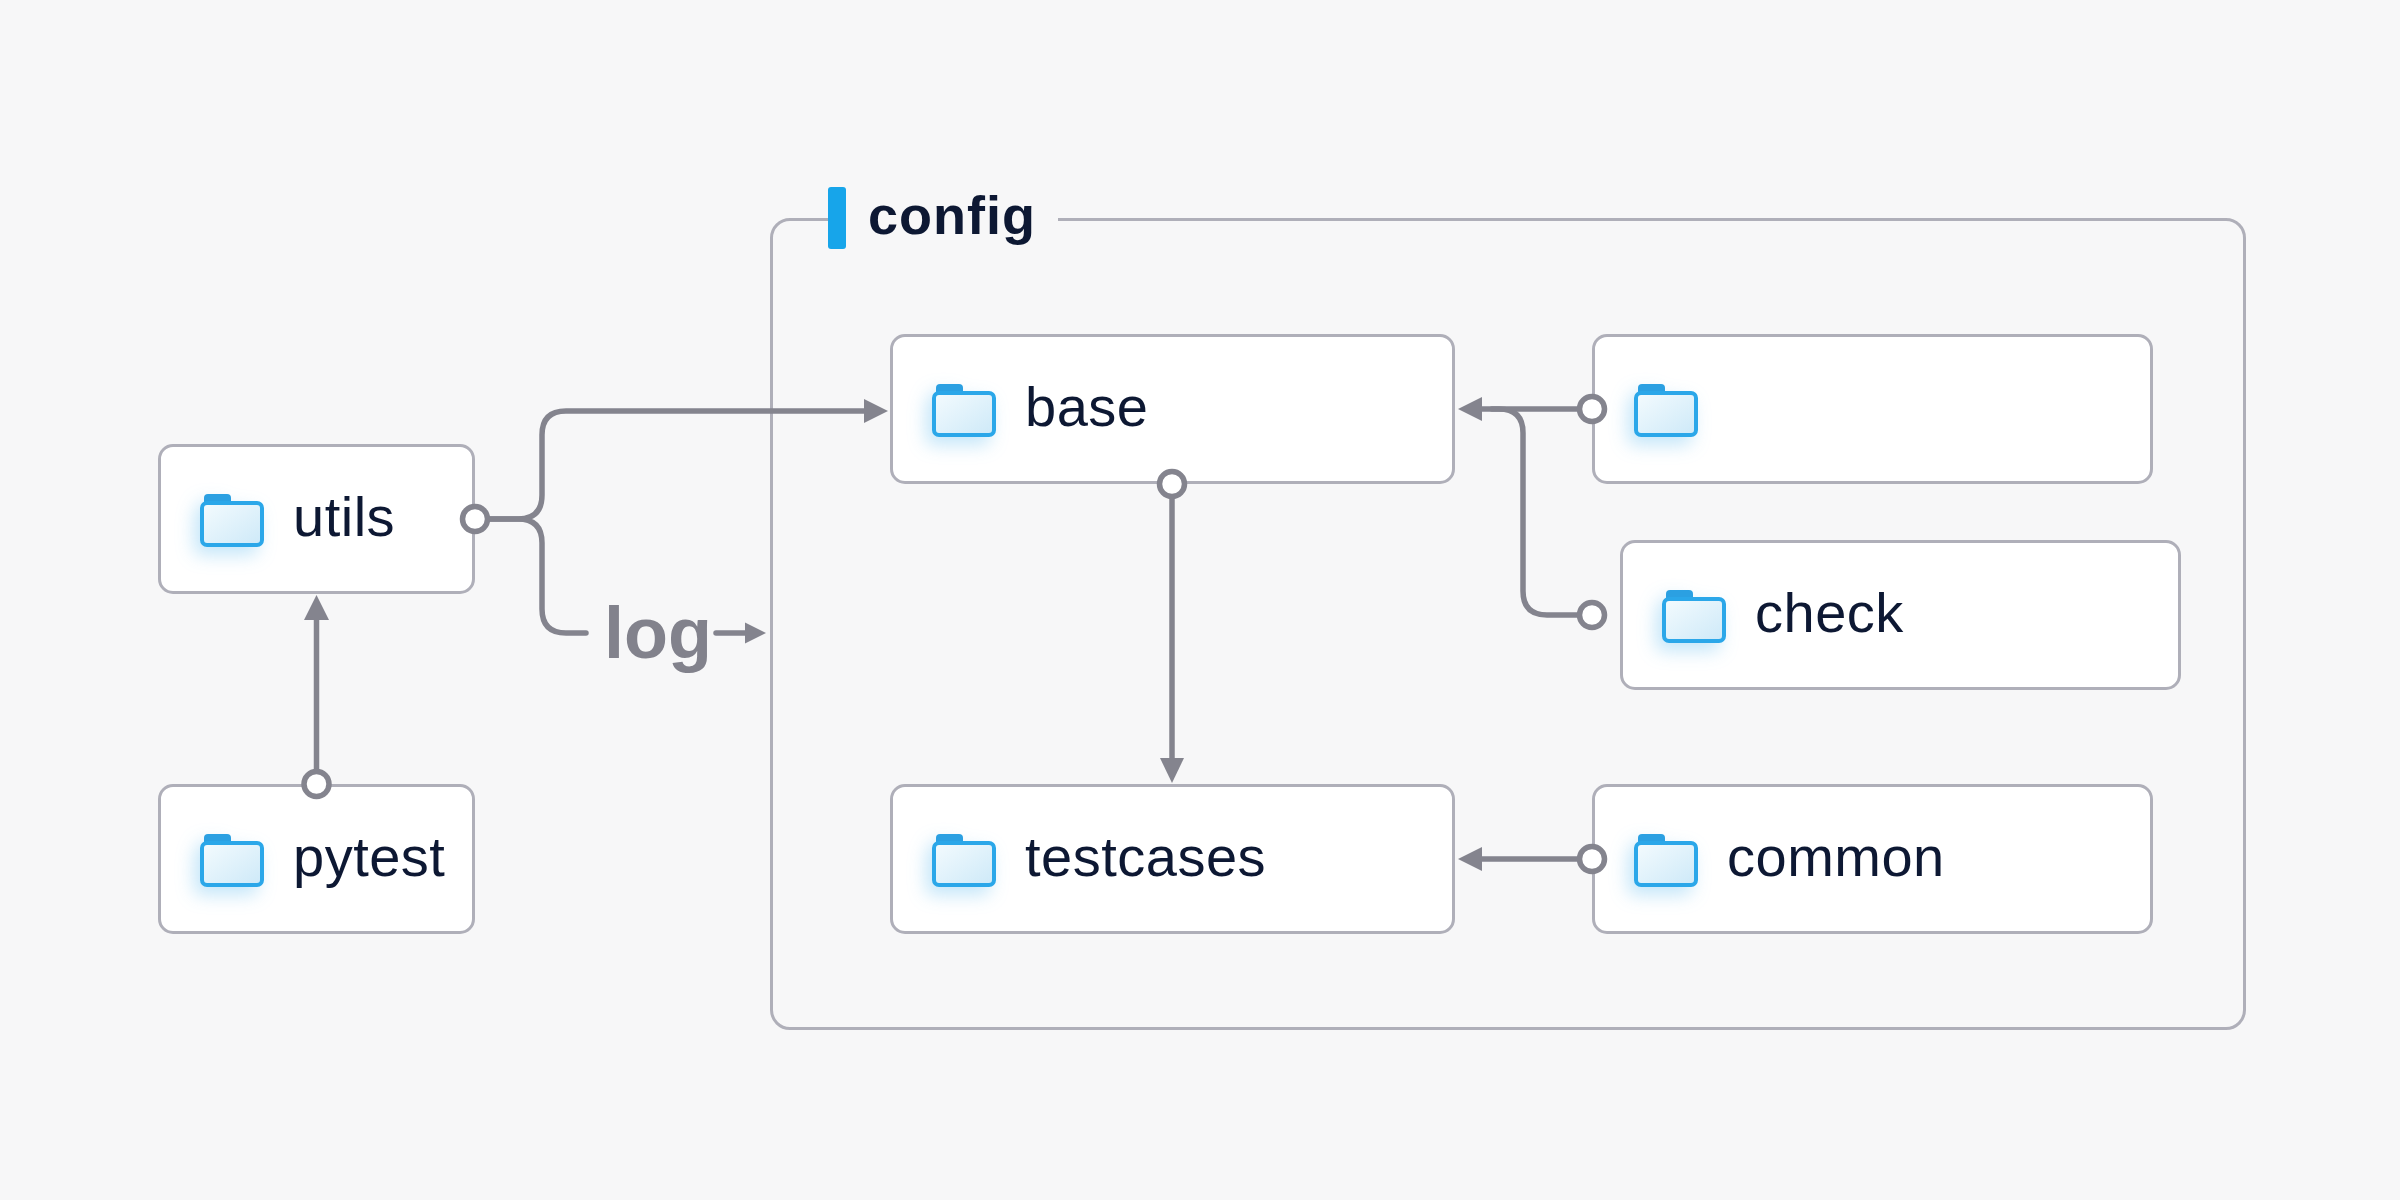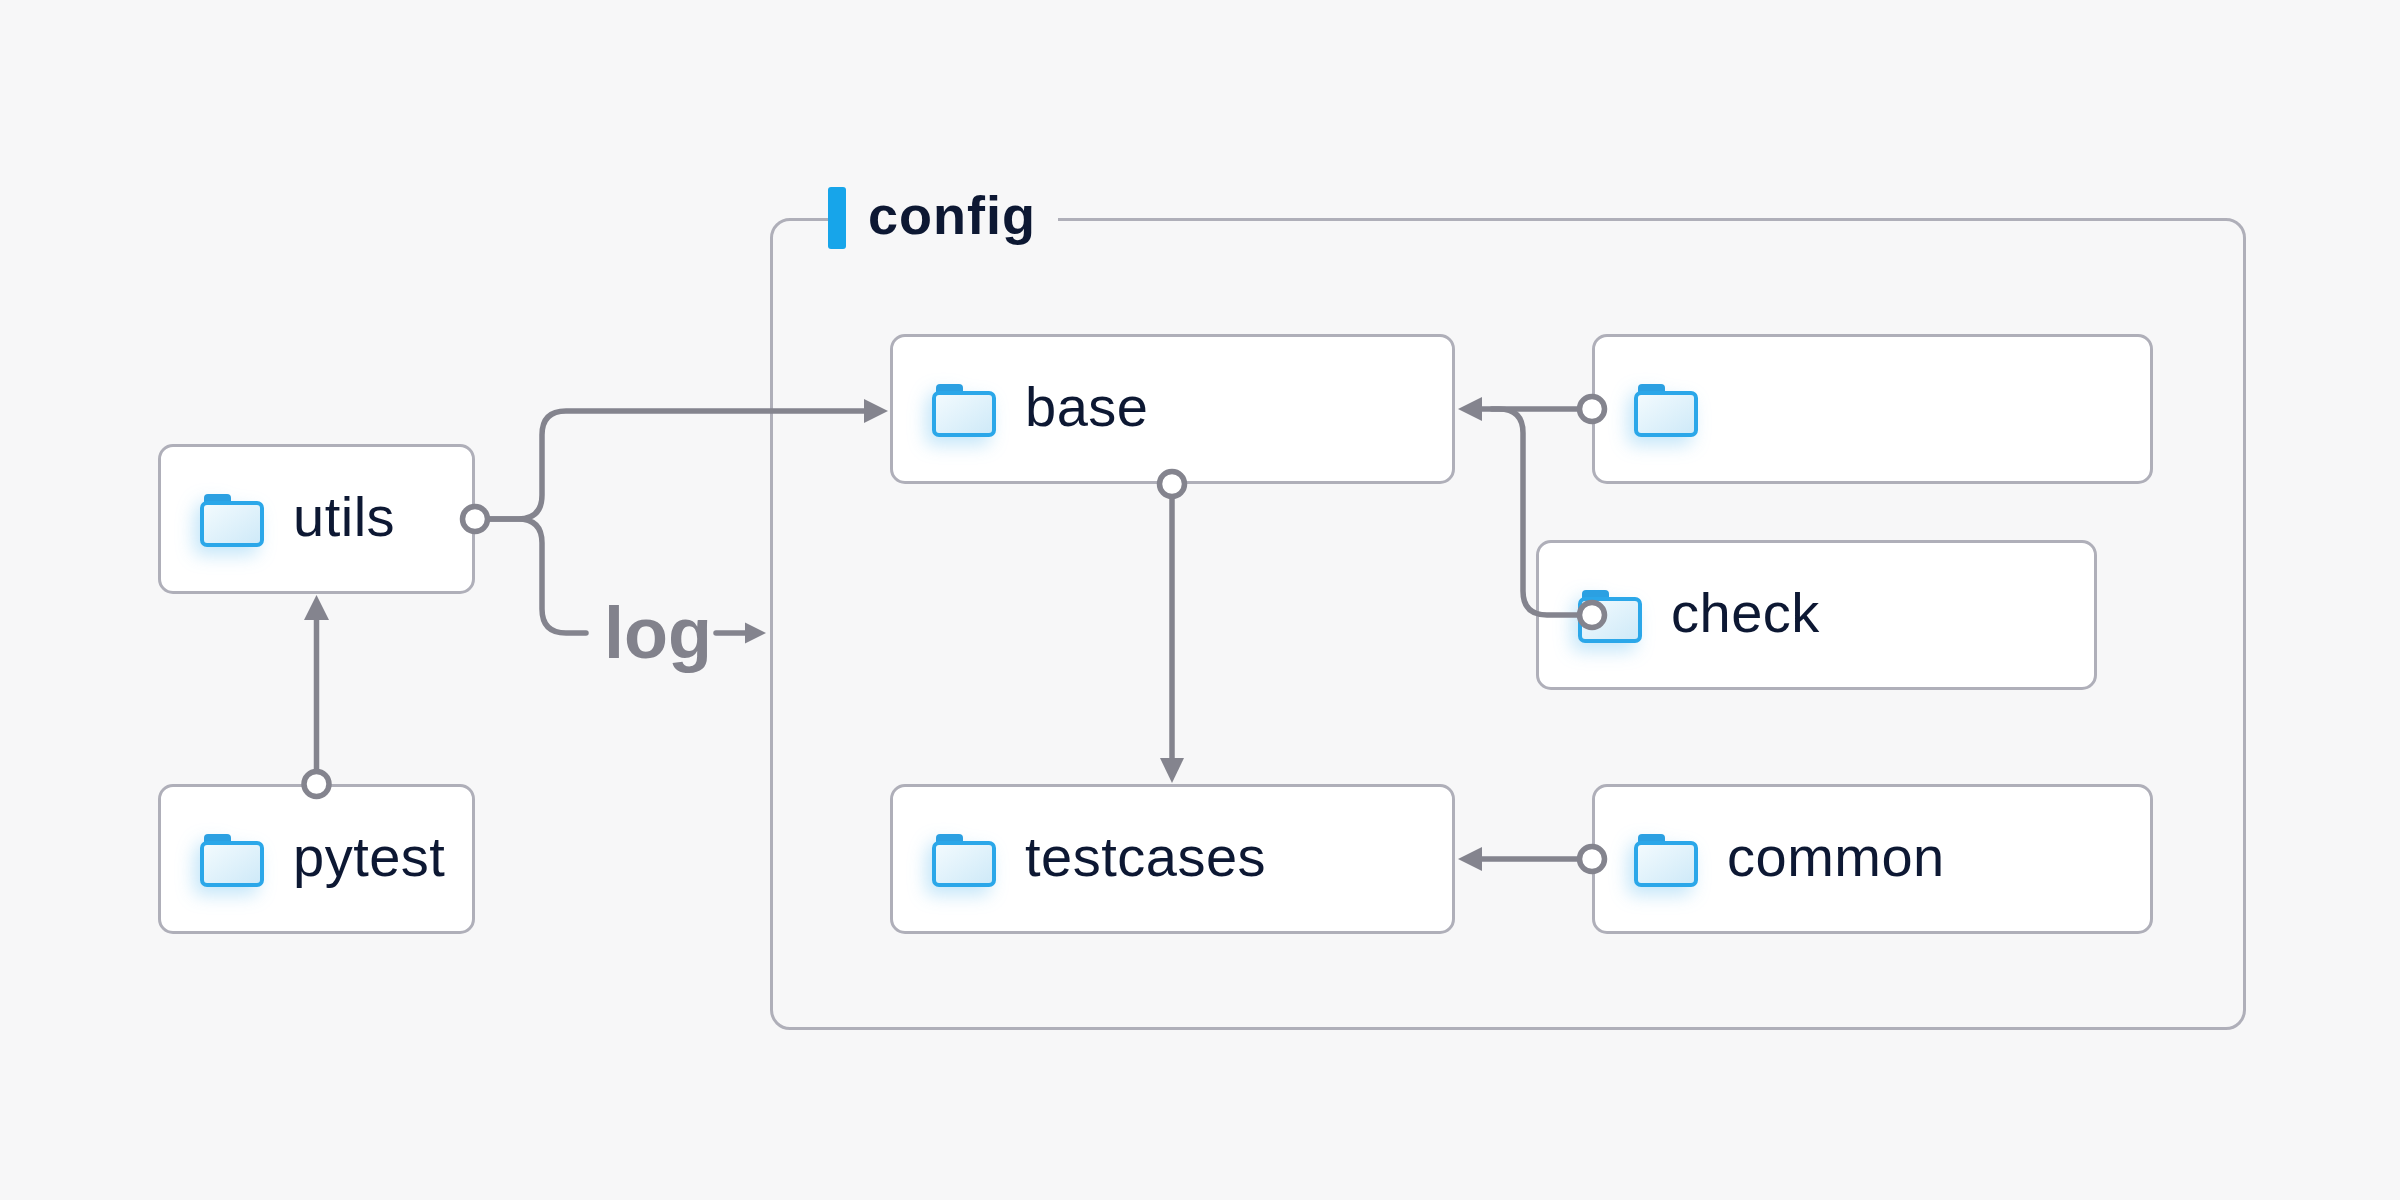--- a/index.html
+++ b/index.html
@@ -63,21 +63,21 @@
     width: 66px; height: 58px;
     flex: 0 0 auto;
     filter: drop-shadow(-6px 8px 9px rgba(42,167,232,0.28));
   }
 
   .n-utils     { left: 158px;  top: 444px; width: 317px; height: 150px; }
   .n-config    { left: 158px;  top: 784px; width: 317px; height: 150px; }
   .n-base      { left: 890px;  top: 334px; width: 565px; height: 150px; }
   .n-testcases { left: 890px;  top: 784px; width: 565px; height: 150px; }
   .n-pymilvus  { left: 1592px; top: 334px; width: 561px; height: 150px; }
-  .n-check     { left: 1536px; top: 540px; width: 561px; height: 150px; }
+  .n-check     { left: 1620px; top: 540px; width: 561px; height: 150px; }
   .n-common    { left: 1592px; top: 784px; width: 561px; height: 150px; }
 
   
   svg.edge-layer {
     position: absolute; left: 0; top: 0;
     width: 2400px; height: 1200px;
     z-index: 5;
     pointer-events: none;
   }
   .edge-line { stroke: #84848E; stroke-width: 5.5; fill: none; stroke-linecap: round; }

